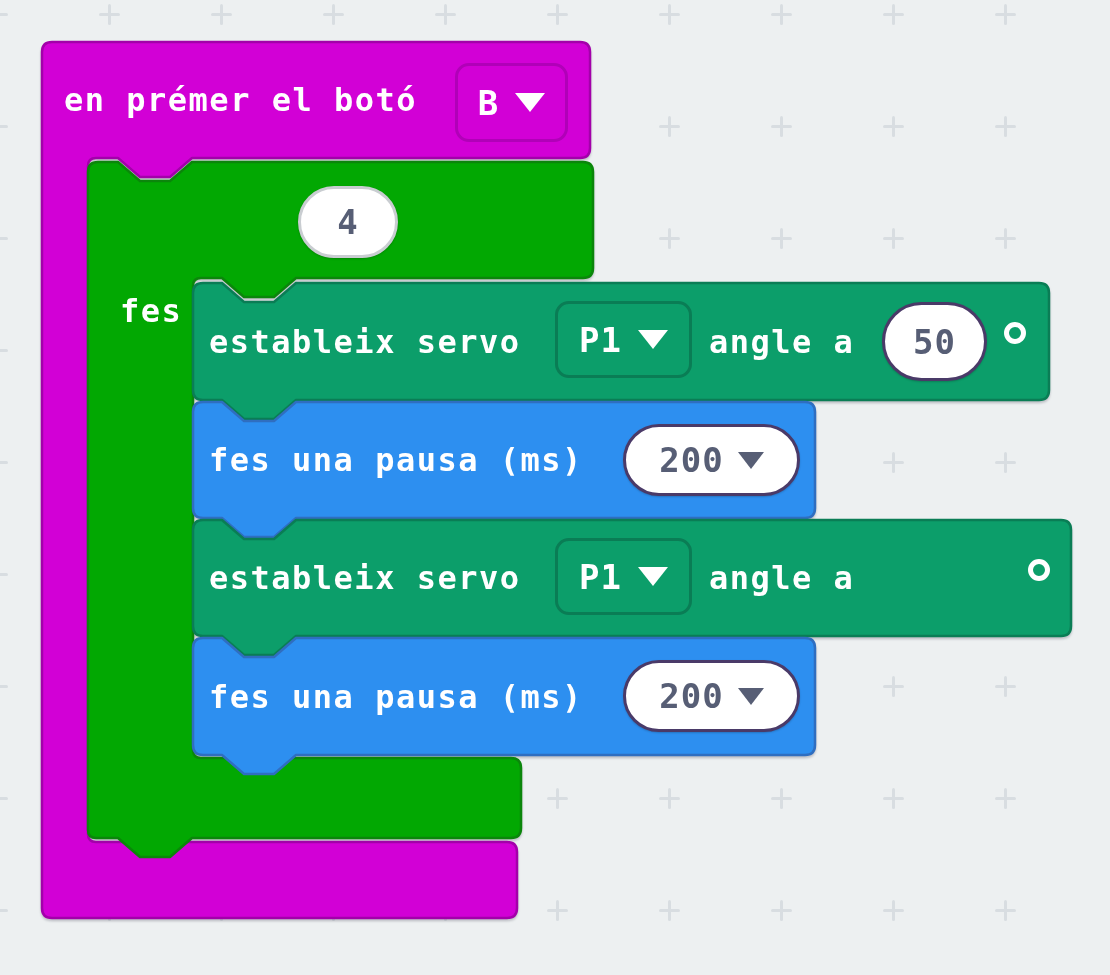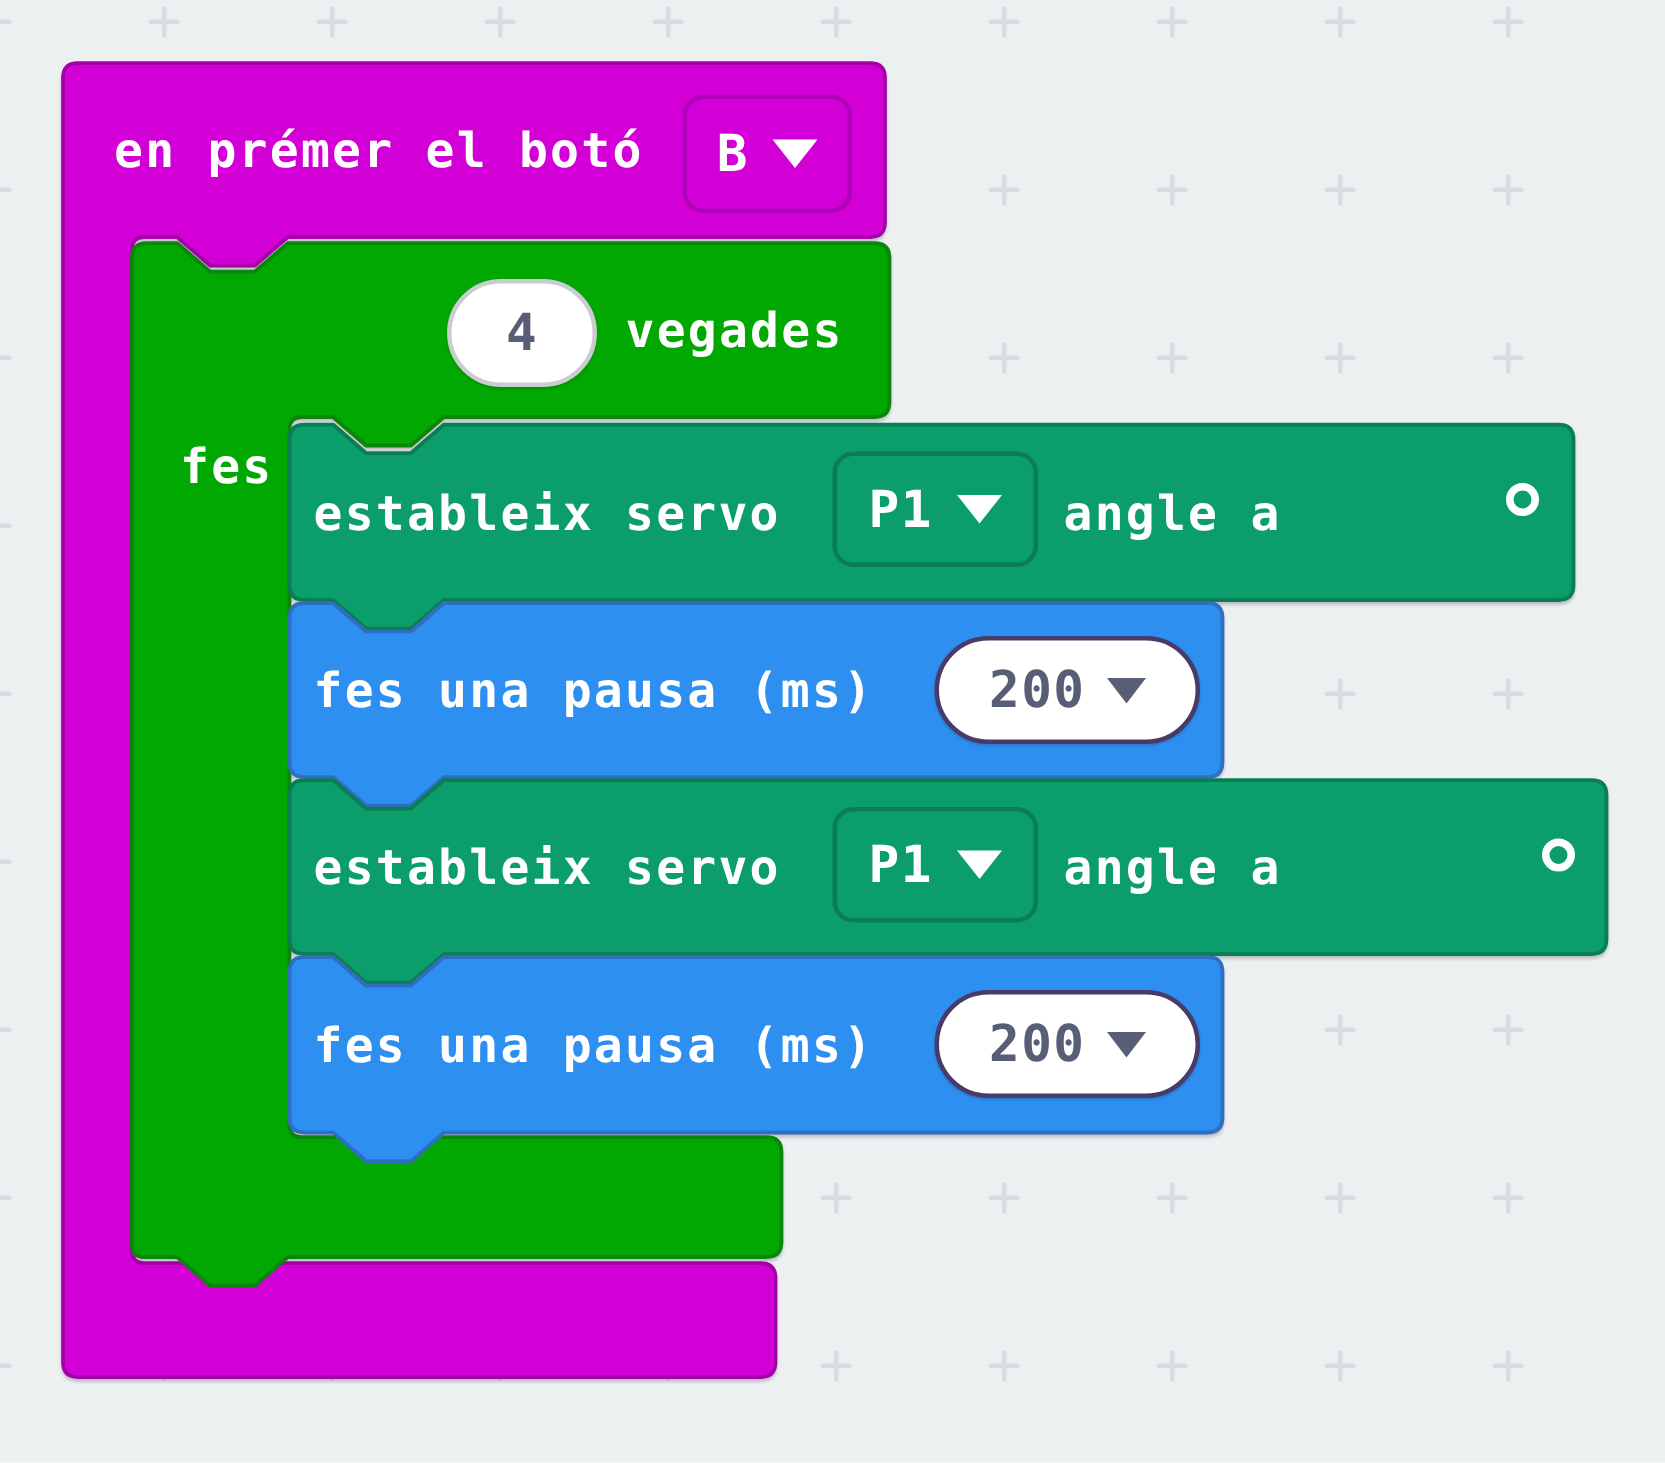--- a/index.html
+++ b/index.html
@@ -148,38 +148,40 @@
 
   <svg class="blocks-svg" width="1110" height="975" viewBox="0 0 1110 975">
     <path class="shape event" d="M 52 42 H 580 Q 590 42 590 52 V 148 Q 590 158 580 158 H 192 L 170 177 H 140 L 118 158 H 96 Q 88 158 88 166 V 834 Q 88 842 96 842 H 507 Q 517 842 517 852 V 908 Q 517 918 507 918 H 52 Q 42 918 42 908 V 52 Q 42 42 52 42 Z"></path>
     <path class="shape repeat" d="M 98 162 H 118 L 140 181 H 170 L 192 162 H 583 Q 593 162 593 172 V 268 Q 593 278 583 278 H 296 L 274 297 H 244 L 222 278 H 201 Q 193 278 193 286 V 750 Q 193 758 201 758 H 511 Q 521 758 521 768 V 828 Q 521 838 511 838 H 192 L 170 857 H 140 L 118 838 H 96 Q 88 838 88 830 V 172 Q 88 162 98 162 Z"></path>
     <path class="shape servo" d="M 203 283 H 222 L 244 302 H 274 L 296 283 H 1039 Q 1049 283 1049 293 V 390 Q 1049 400 1039 400 H 296 L 274 419 H 244 L 222 400 H 203 Q 193 400 193 390 V 293 Q 193 283 203 283 Z"></path>
     <path class="shape pause" d="M 203 402 H 222 L 244 421 H 274 L 296 402 H 805 Q 815 402 815 412 V 508 Q 815 518 805 518 H 296 L 274 537 H 244 L 222 518 H 203 Q 193 518 193 508 V 412 Q 193 402 203 402 Z"></path>
     <path class="shape servo" d="M 203 520 H 222 L 244 539 H 274 L 296 520 H 1061 Q 1071 520 1071 530 V 626 Q 1071 636 1061 636 H 296 L 274 655 H 244 L 222 636 H 203 Q 193 636 193 626 V 530 Q 193 520 203 520 Z"></path>
     <path class="shape pause" d="M 203 638 H 222 L 244 657 H 274 L 296 638 H 805 Q 815 638 815 648 V 745 Q 815 755 805 755 H 296 L 274 774 H 244 L 222 755 H 203 Q 193 755 193 745 V 648 Q 193 638 203 638 Z"></path>
   </svg>
 
-  <div class="lbl" style="left:76px;top:42px;height:116px">en prémer el botó</div>
+  <div class="lbl" style="left:64px;top:42px;height:116px">en prémer el botó</div>
   <div class="field event-field" style="left:455px;top:63px;width:113px;height:79px">
     <span class="dd-value">B</span>
     <span class="tri tri-white"></span>
   </div>
 
   <div class="pill plain" style="left:298px;top:186px;width:100px;height:72px">
     <span class="num">4</span>
   </div>
-  <div class="lbl" style="left:417px;top:162px;height:116px">vegades</div>
   <div class="lbl" style="left:120px;top:278px;height:66px">fes</div>
 
   <div class="lbl" style="left:209px;top:283px;height:117px">estableix servo</div>
   <div class="field servo-field" style="left:555px;top:301px;width:137px;height:77px">
     <span class="dd-value">P1</span>
     <span class="tri tri-white"></span>
   </div>
   <div class="lbl" style="left:709px;top:283px;height:117px">angle a</div>
+  <div class="pill picker" style="left:882px;top:302px;width:105px;height:79px">
+    <span class="num">50</span>
+  </div>
   <div class="deg" style="left:1004px;top:322px" title="°"></div>
 
   <div class="lbl" style="left:209px;top:402px;height:116px">fes una pausa (ms)</div>
   <div class="pill picker" style="left:623px;top:424px;width:177px;height:72px">
     <span class="num">200</span>
     <span class="tri tri-dark"></span>
   </div>
 
   <div class="lbl" style="left:209px;top:520px;height:116px">estableix servo</div>
   <div class="field servo-field" style="left:555px;top:538px;width:137px;height:77px">

